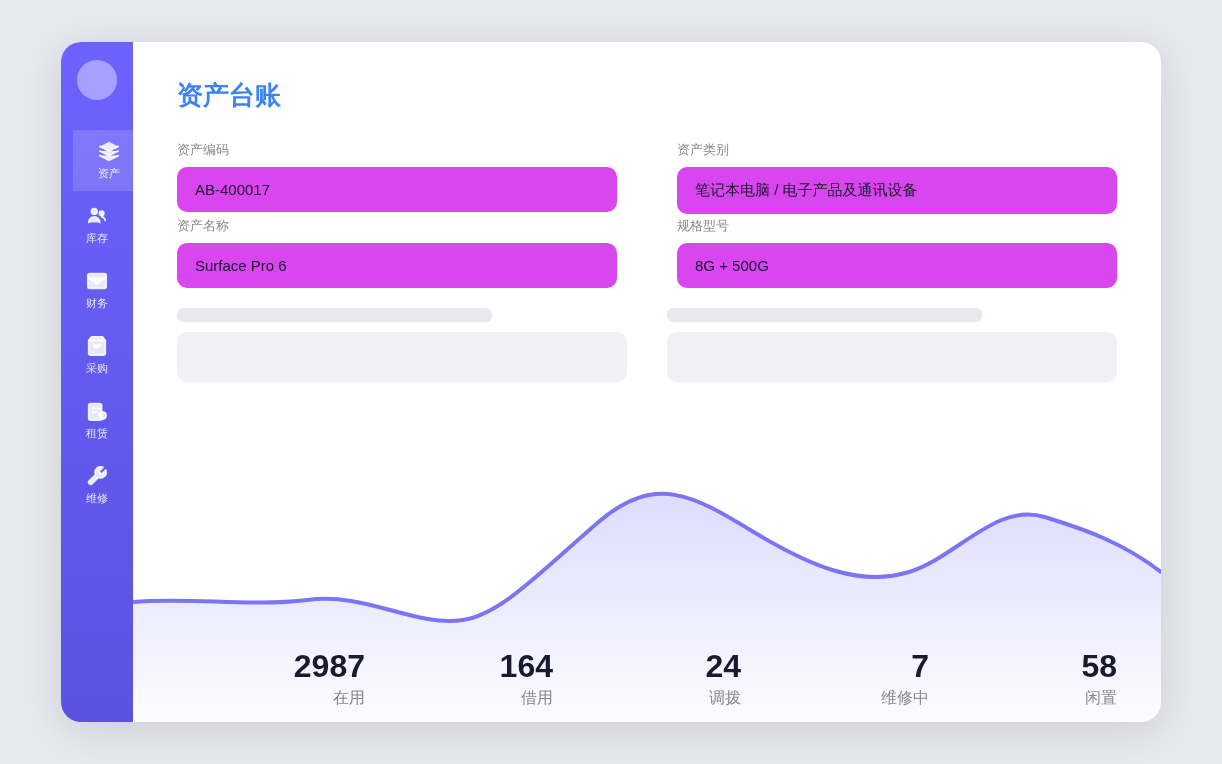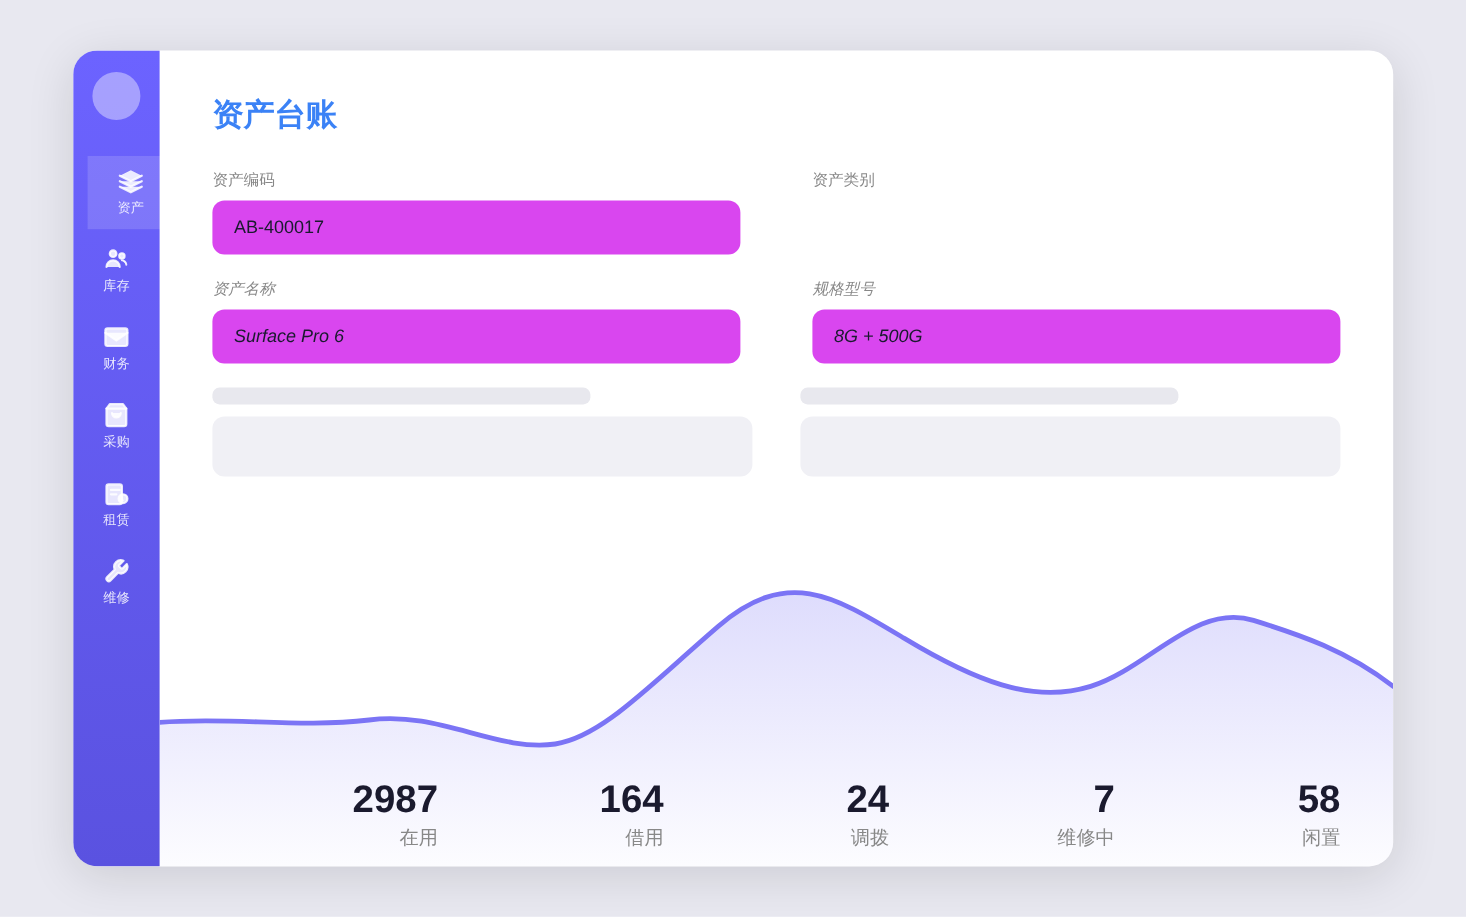--- a/index.html
+++ b/index.html
@@ -233,24 +233,25 @@
   <main class="main-content">
     <h1 class="page-title">资产台账</h1>
 
     <div class="form-grid">
       <div class="form-field">
         <span class="field-label">资产编码</span>
         <div class="field-value">AB-400017</div>
       </div>
       <div class="form-field">
         <span class="field-label">资产类别</span>
-      </div>
-    </div>
-
-    <div class="form-grid" style="margin-top:20px;font-style:italic;">
+        <div class="field-value">笔记本电脑 / 电子产品及通讯设备</div>
+      </div>
+    </div>
+
+    <div class="form-grid" style="margin-top:3px;">
       <div class="form-field">
         <span class="field-label">资产名称</span>
         <div class="field-value">Surface Pro 6</div>
       </div>
       <div class="form-field">
         <span class="field-label">规格型号</span>
         <div class="field-value">8G + 500G</div>
       </div>
     </div>
 

